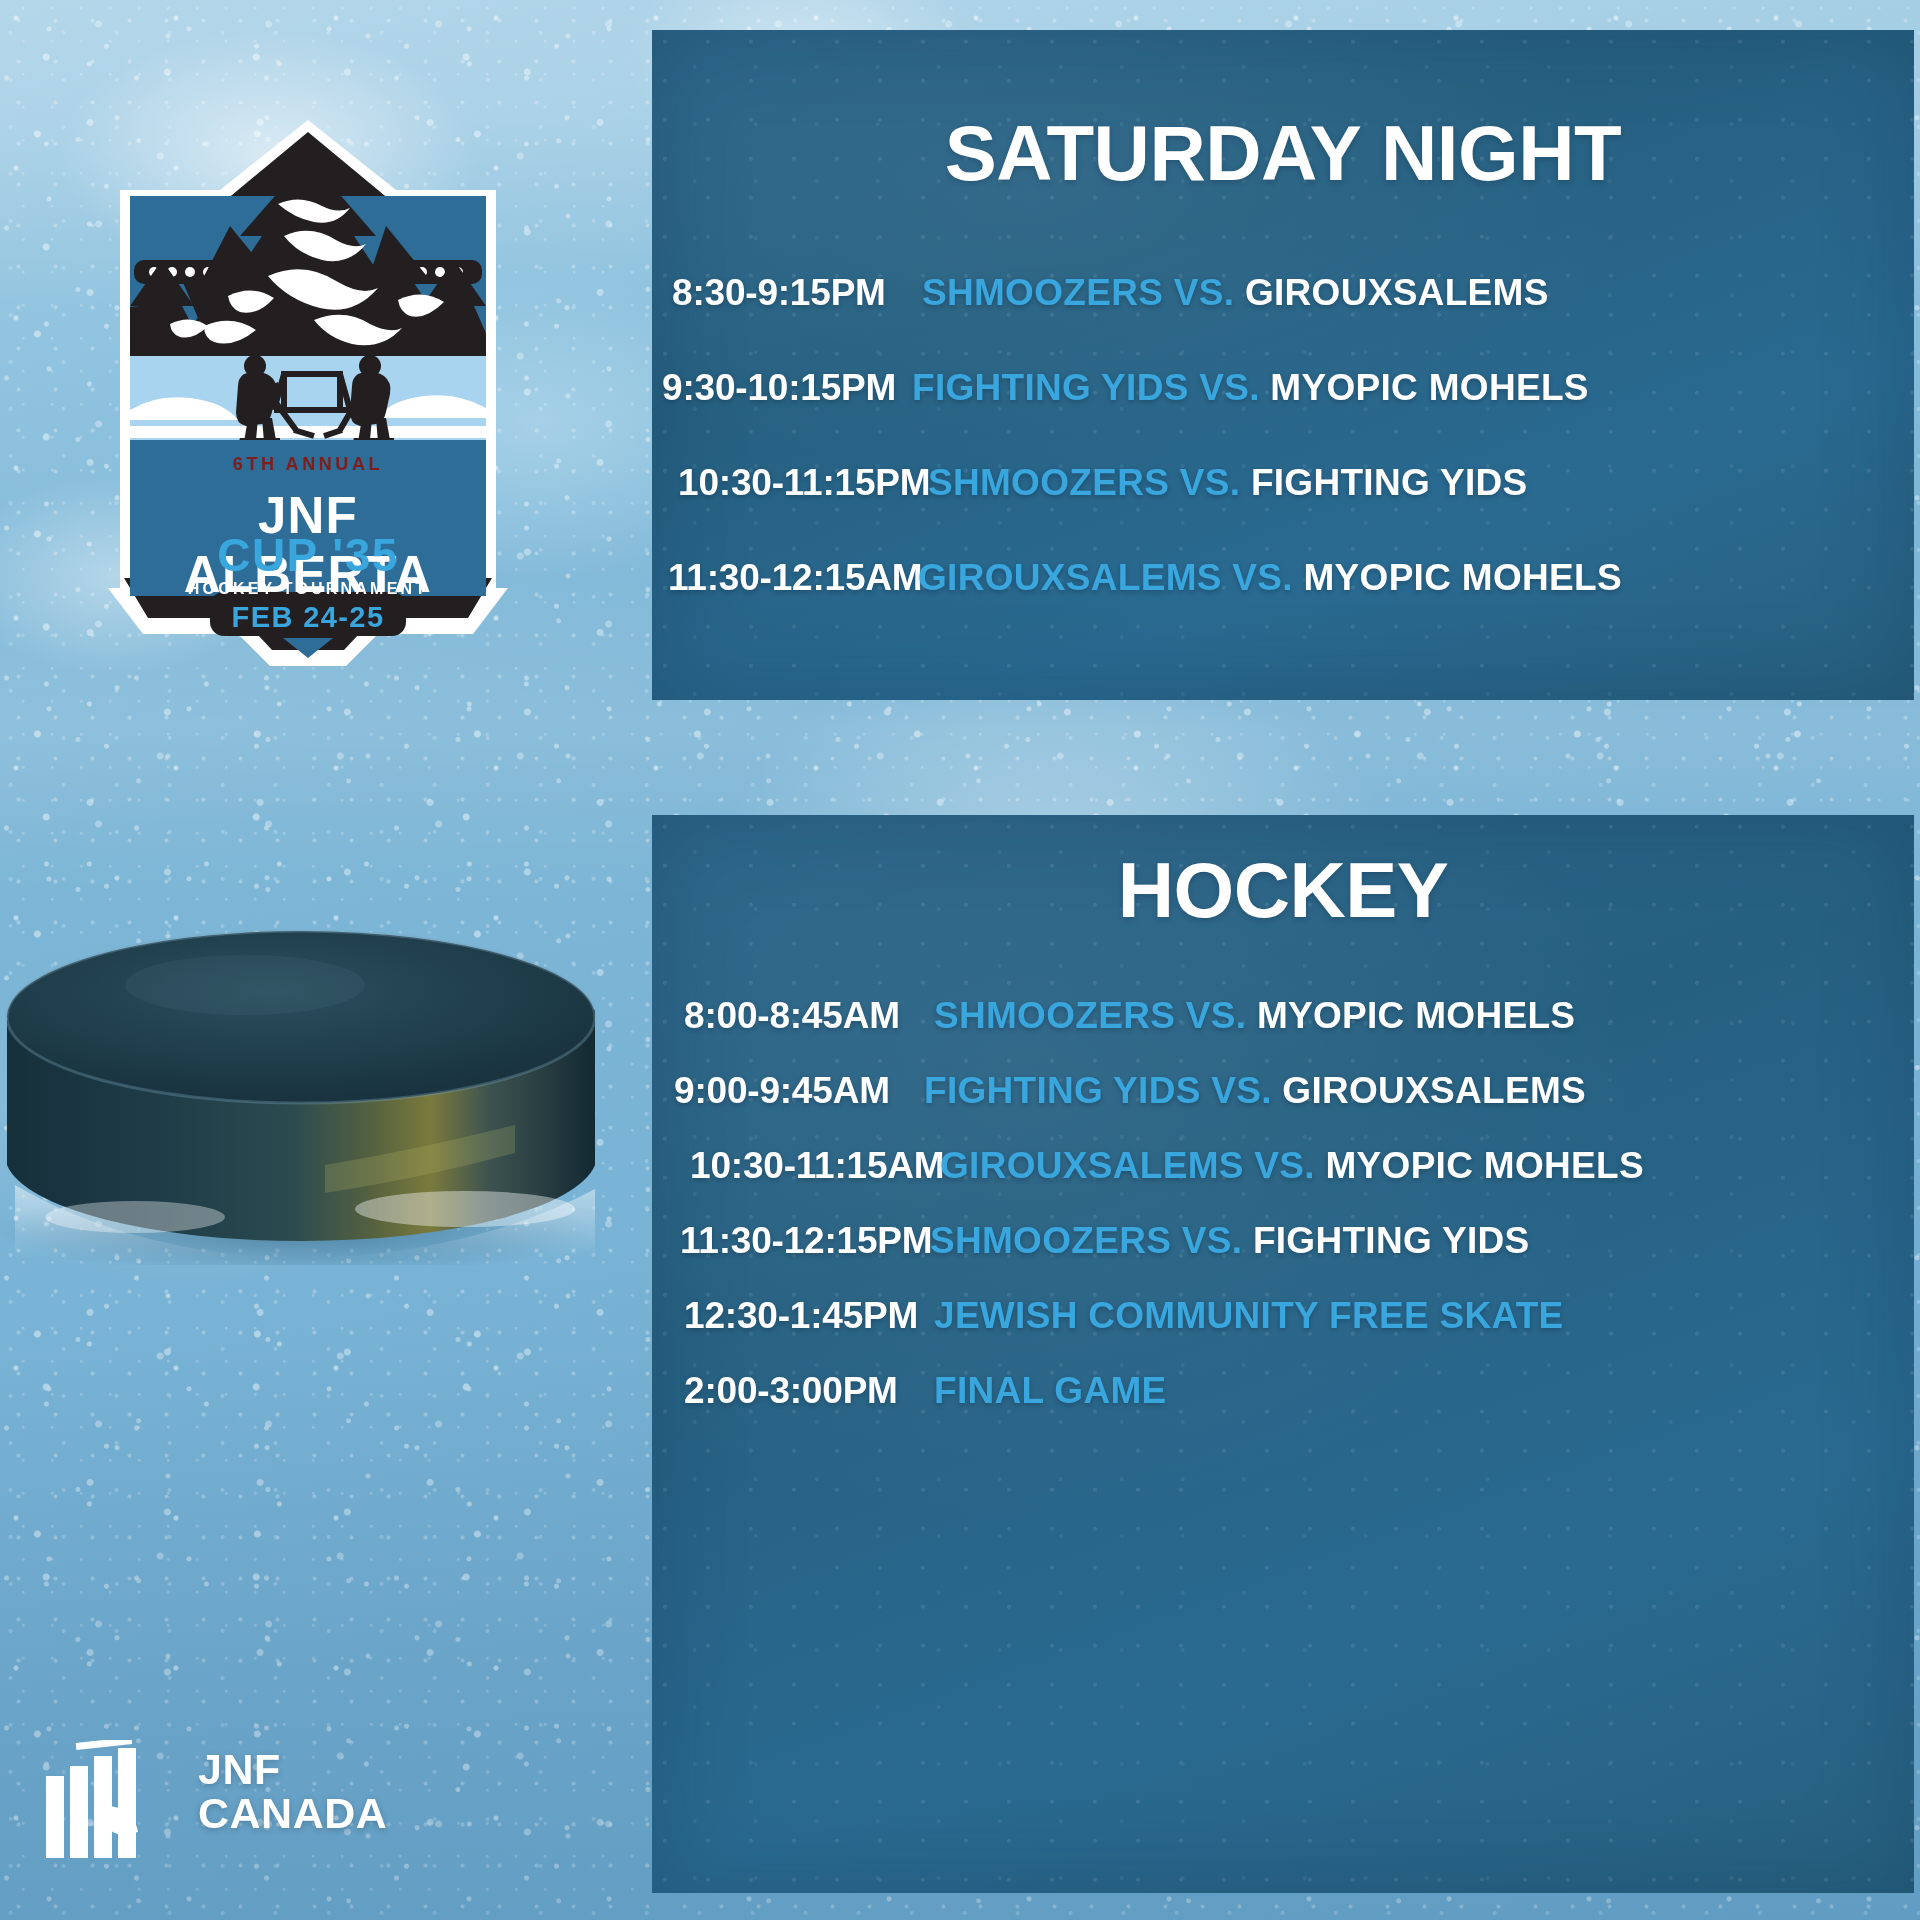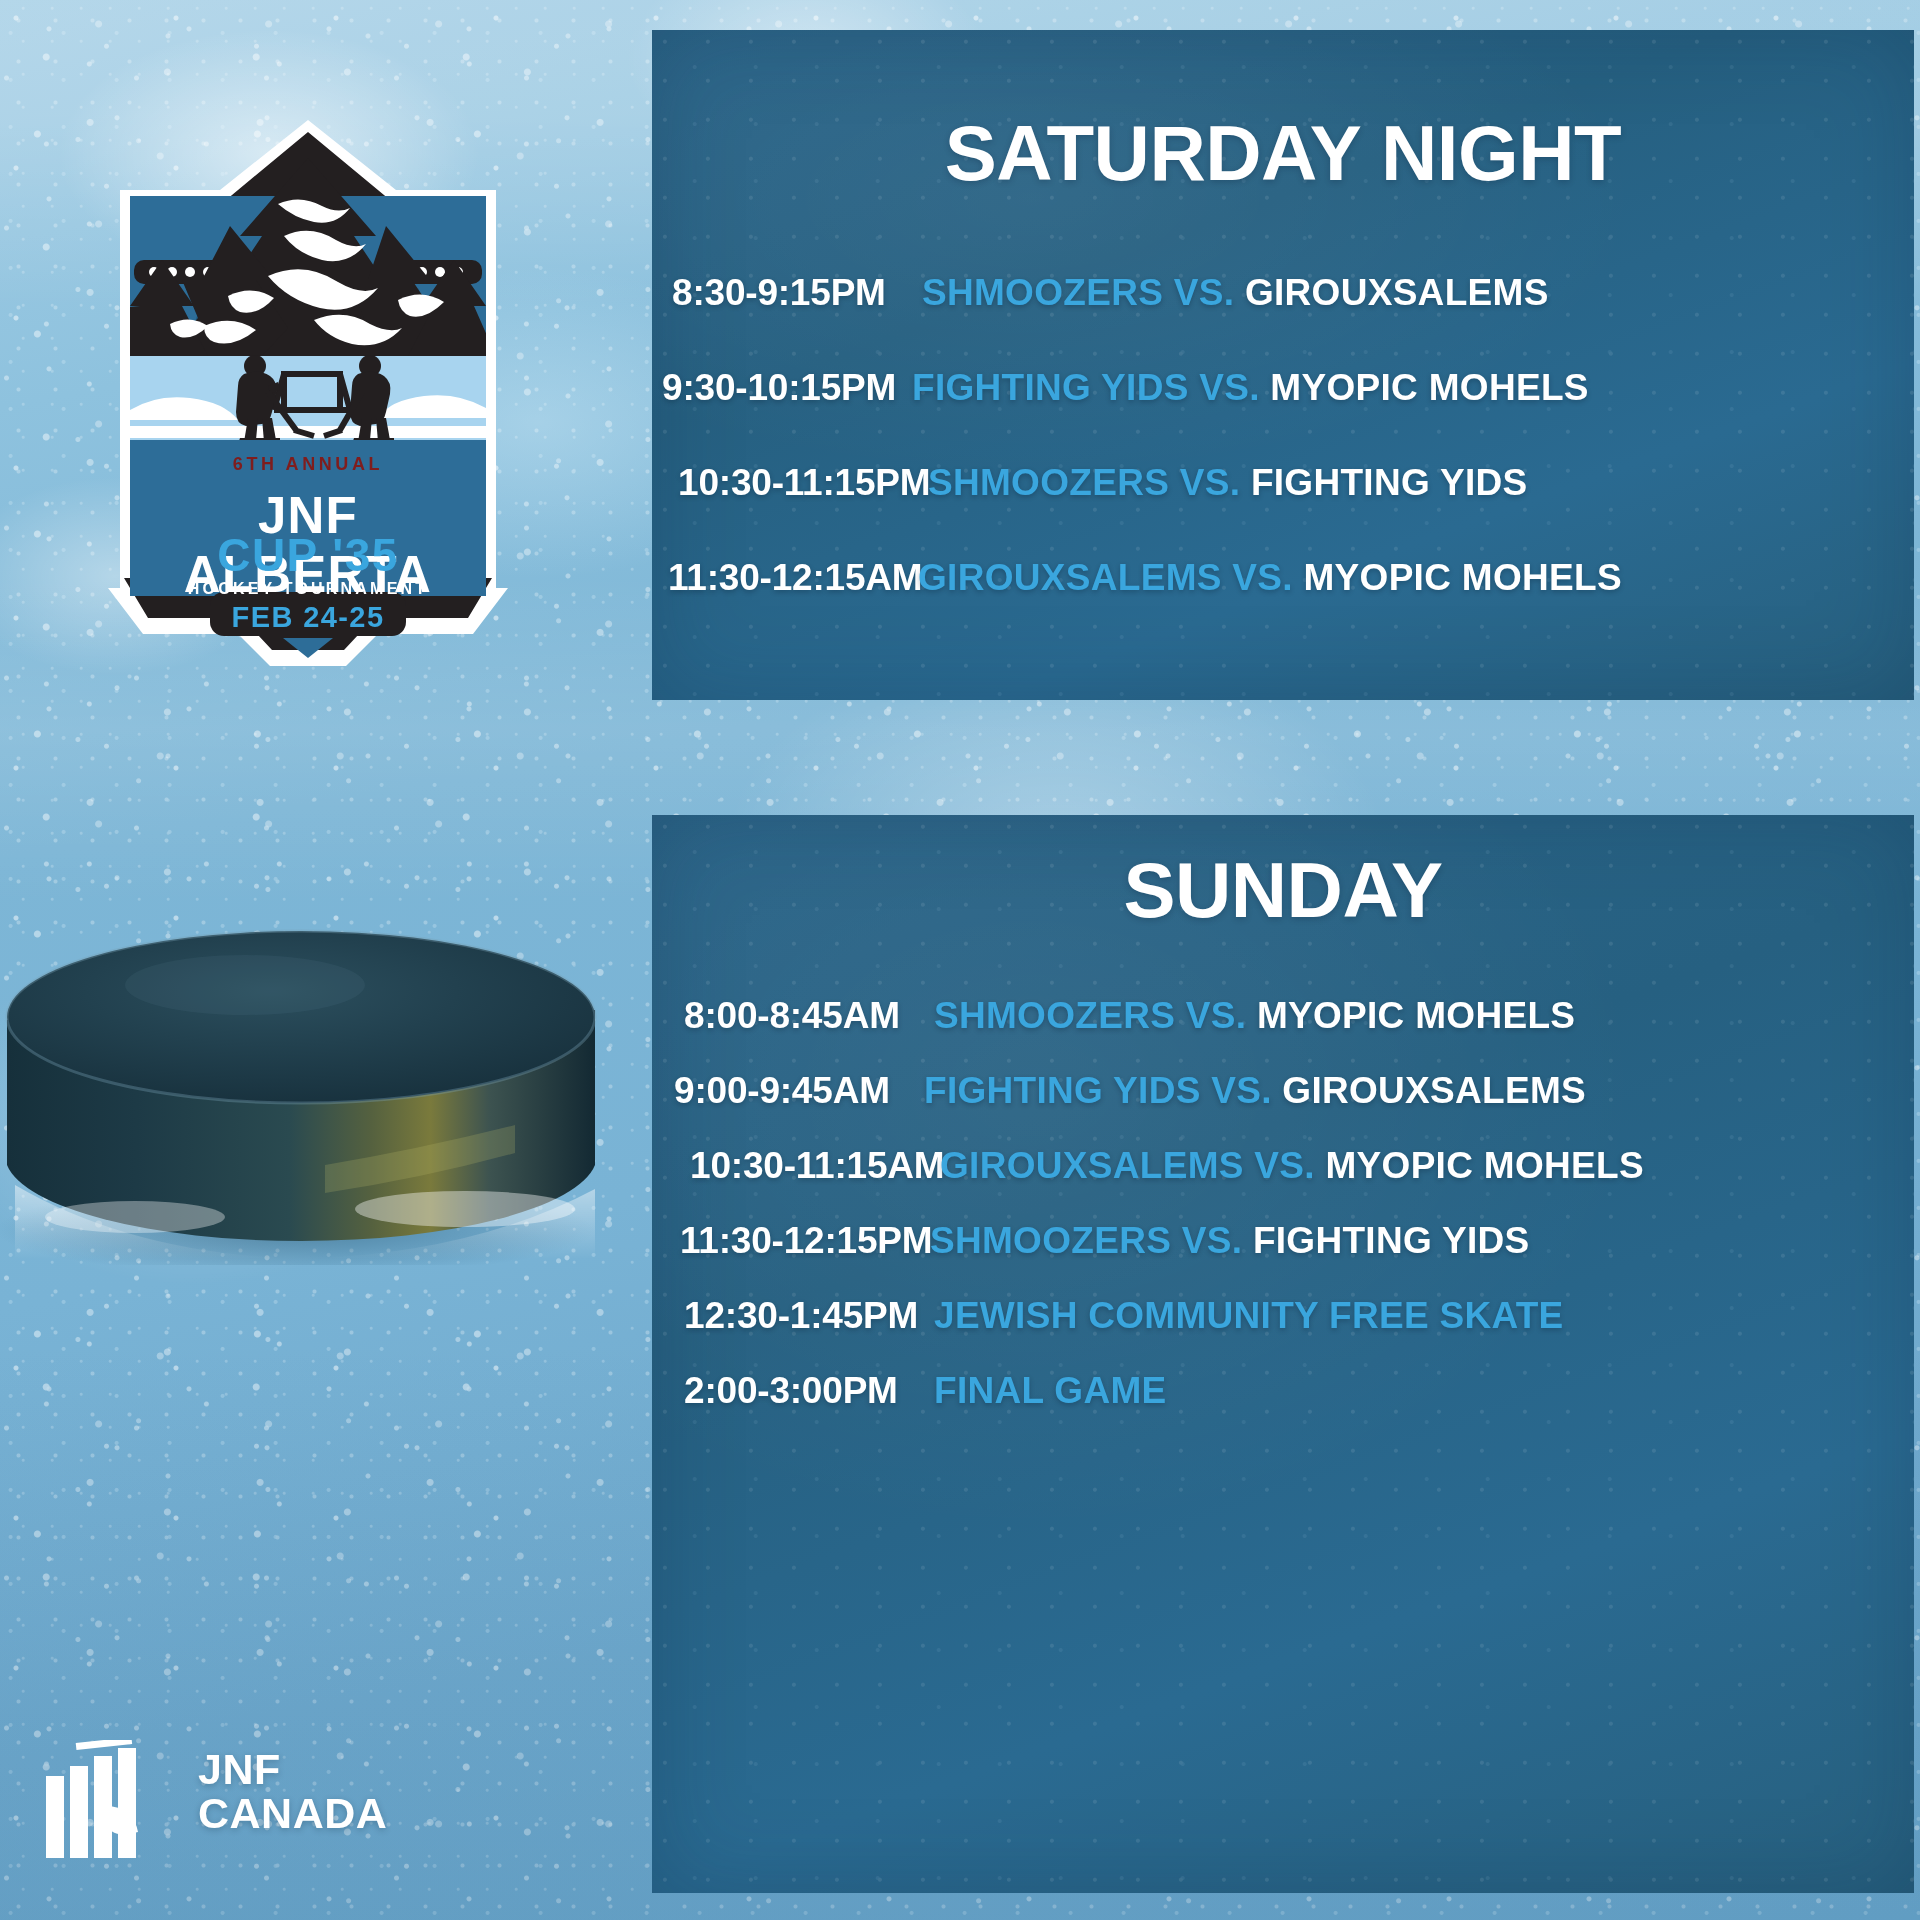--- a/index.html
+++ b/index.html
@@ -348,21 +348,21 @@
         <span class="match"><span class="accent">GIROUXSALEMS VS.</span> <span class="plain">MYOPIC MOHELS</span></span>
       </div>
 
     </div>
   </div>
 </div>
 
 <div class="panel" id="panel-sunday">
   <div class="panel-grain"></div>
   <div class="panel-inner">
-    <div class="panel-title" id="sun-title">SUNDAY</div>
+    <div class="panel-title" id="sun-title">HOCKEY</div>
     <div class="rows" id="sun-rows">
 
       <div class="row nudge-0">
         <span class="time">8:00-8:45AM</span>
         <span class="match"><span class="accent">SHMOOZERS VS.</span> <span class="plain">MYOPIC MOHELS</span></span>
       </div>
 
       <div class="row nudge-1">
         <span class="time">9:00-9:45AM</span>
         <span class="match"><span class="accent">FIGHTING YIDS VS.</span> <span class="plain">GIROUXSALEMS</span></span>

